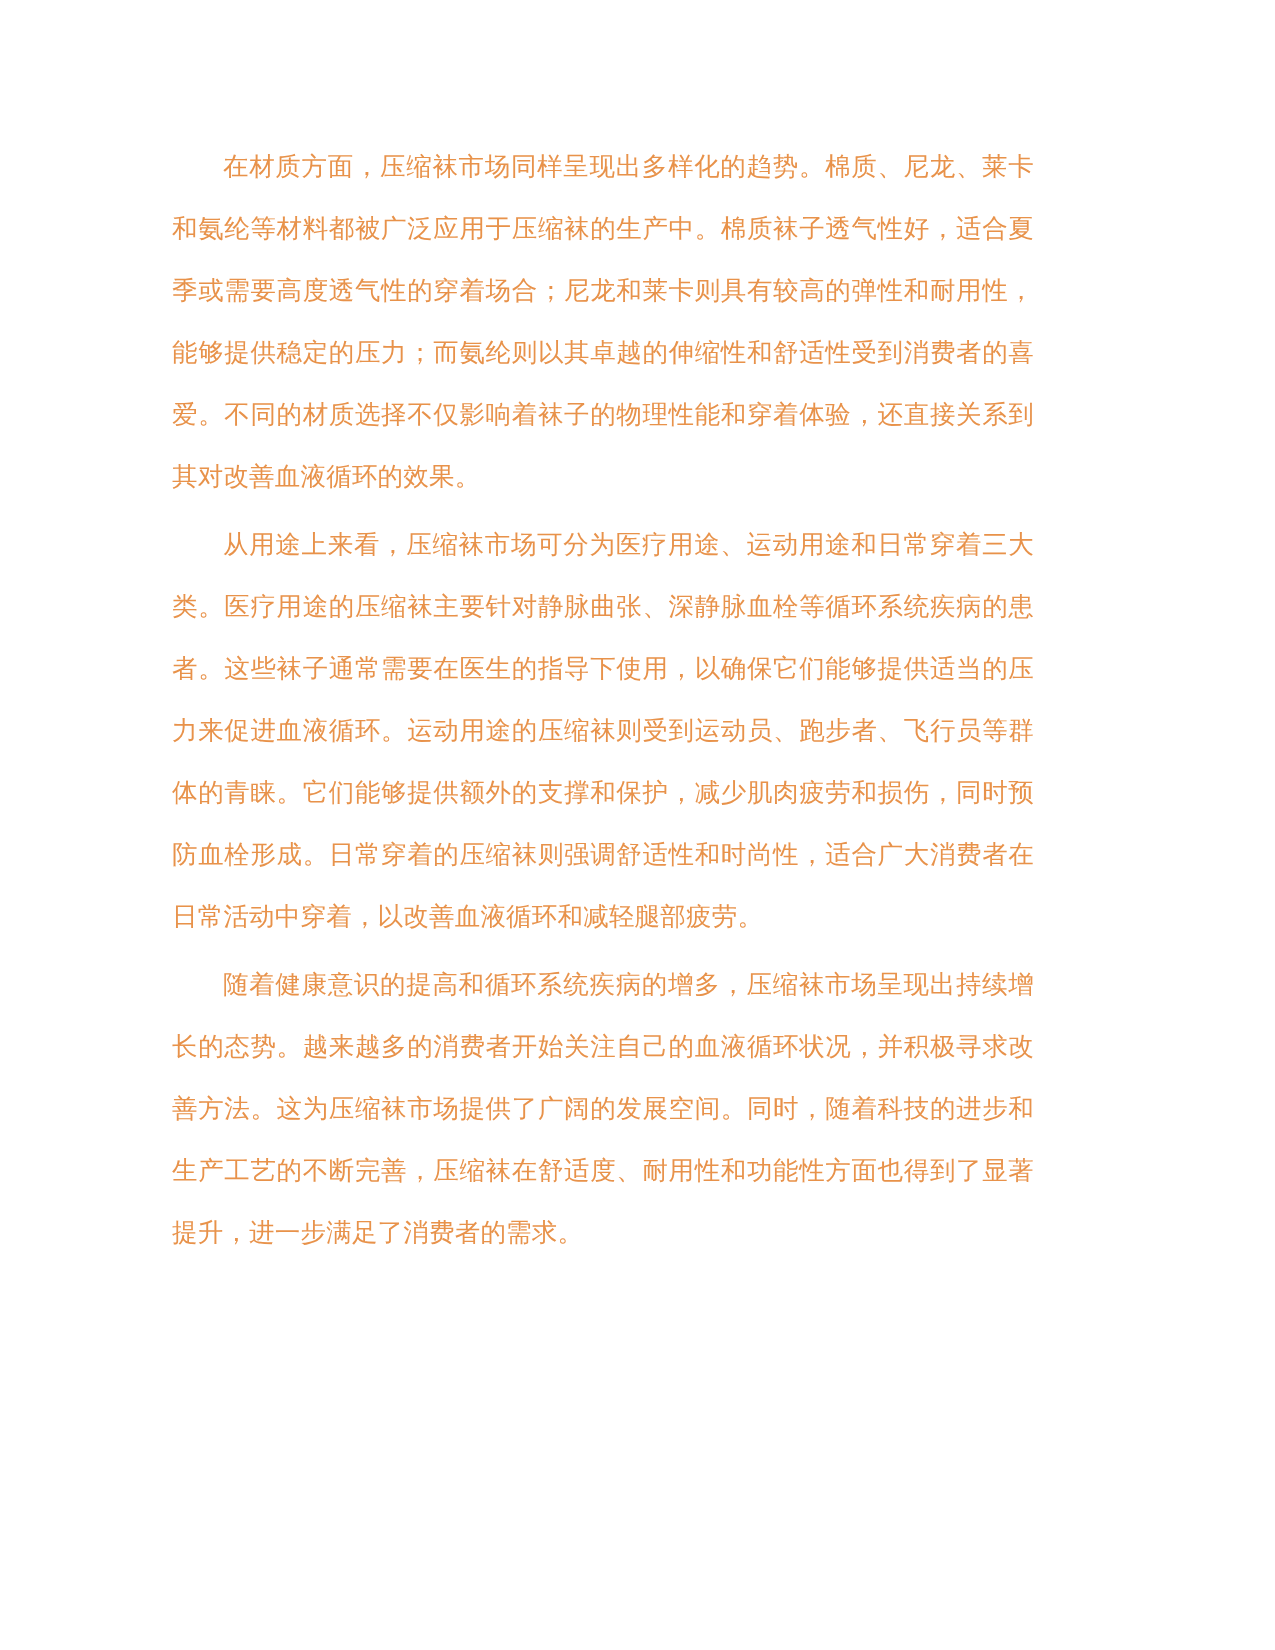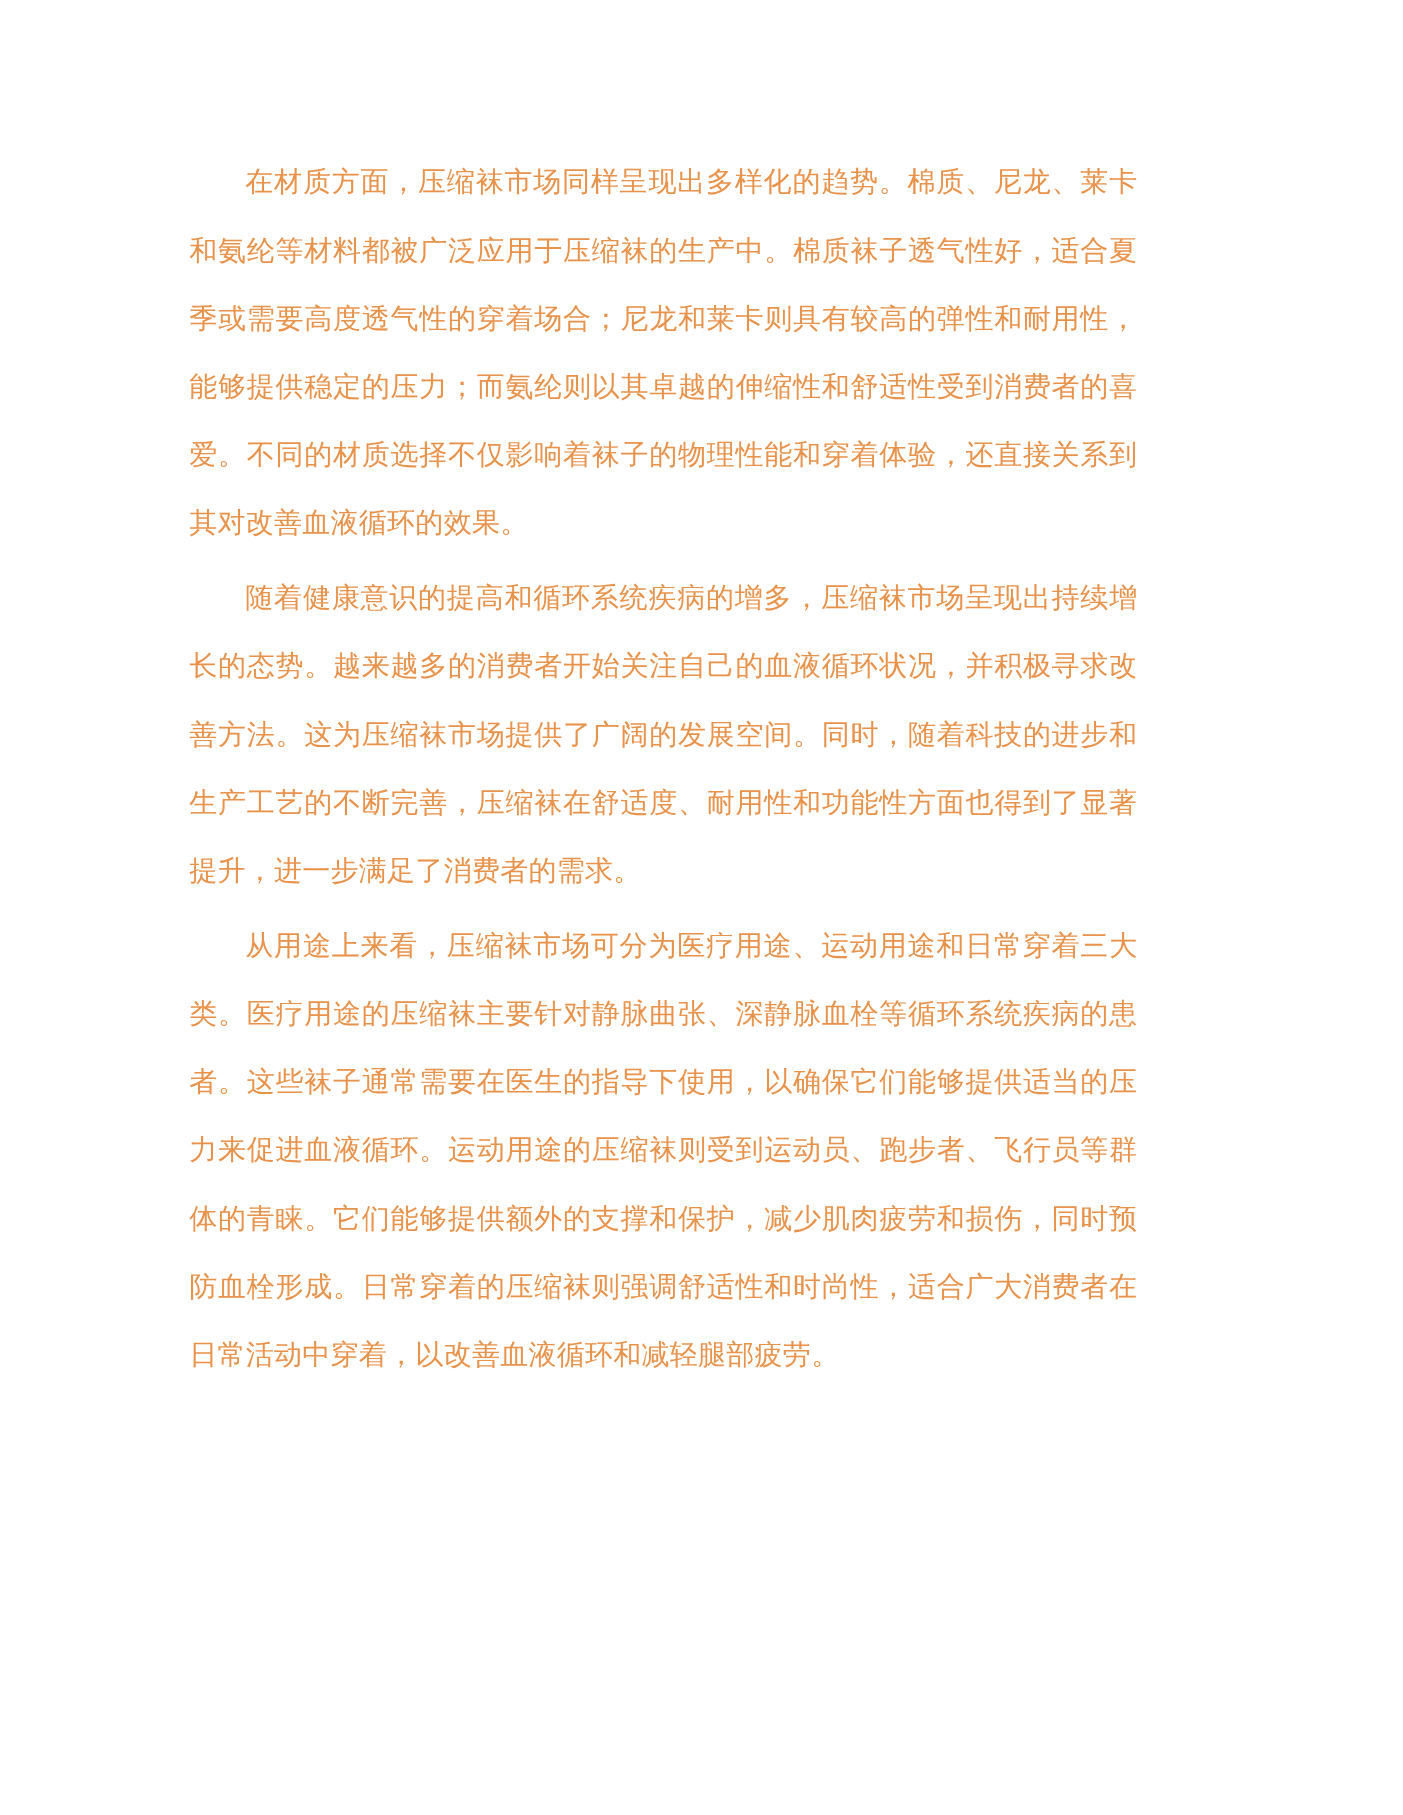--- a/index.html
+++ b/index.html
@@ -41,16 +41,16 @@
   .para:last-child {
     margin-bottom: 0;
   }
 </style>
 </head>
 <body>
 
 <div class="page">
   <div class="content">
     <p class="para">在材质方面，压缩袜市场同样呈现出多样化的趋势。棉质、尼龙、莱卡和氨纶等材料都被广泛应用于压缩袜的生产中。棉质袜子透气性好，适合夏季或需要高度透气性的穿着场合；尼龙和莱卡则具有较高的弹性和耐用性，能够提供稳定的压力；而氨纶则以其卓越的伸缩性和舒适性受到消费者的喜爱。不同的材质选择不仅影响着袜子的物理性能和穿着体验，还直接关系到其对改善血液循环的效果。</p>
+    <p class="para">从用途上来看，压缩袜市场可分为医疗用途、运动用途和日常穿着三大类。医疗用途的压缩袜主要针对静脉曲张、深静脉血栓等循环系统疾病的患者。这些袜子通常需要在医生的指导下使用，以确保它们能够提供适当的压力来促进血液循环。运动用途的压缩袜则受到运动员、跑步者、飞行员等群体的青睐。它们能够提供额外的支撑和保护，减少肌肉疲劳和损伤，同时预防血栓形成。日常穿着的压缩袜则强调舒适性和时尚性，适合广大消费者在日常活动中穿着，以改善血液循环和减轻腿部疲劳。</p>
     <p class="para">随着健康意识的提高和循环系统疾病的增多，压缩袜市场呈现出持续增长的态势。越来越多的消费者开始关注自己的血液循环状况，并积极寻求改善方法。这为压缩袜市场提供了广阔的发展空间。同时，随着科技的进步和生产工艺的不断完善，压缩袜在舒适度、耐用性和功能性方面也得到了显著提升，进一步满足了消费者的需求。</p>
-    <p class="para">从用途上来看，压缩袜市场可分为医疗用途、运动用途和日常穿着三大类。医疗用途的压缩袜主要针对静脉曲张、深静脉血栓等循环系统疾病的患者。这些袜子通常需要在医生的指导下使用，以确保它们能够提供适当的压力来促进血液循环。运动用途的压缩袜则受到运动员、跑步者、飞行员等群体的青睐。它们能够提供额外的支撑和保护，减少肌肉疲劳和损伤，同时预防血栓形成。日常穿着的压缩袜则强调舒适性和时尚性，适合广大消费者在日常活动中穿着，以改善血液循环和减轻腿部疲劳。</p>
   </div>
 </div>
 
 </body></html>

